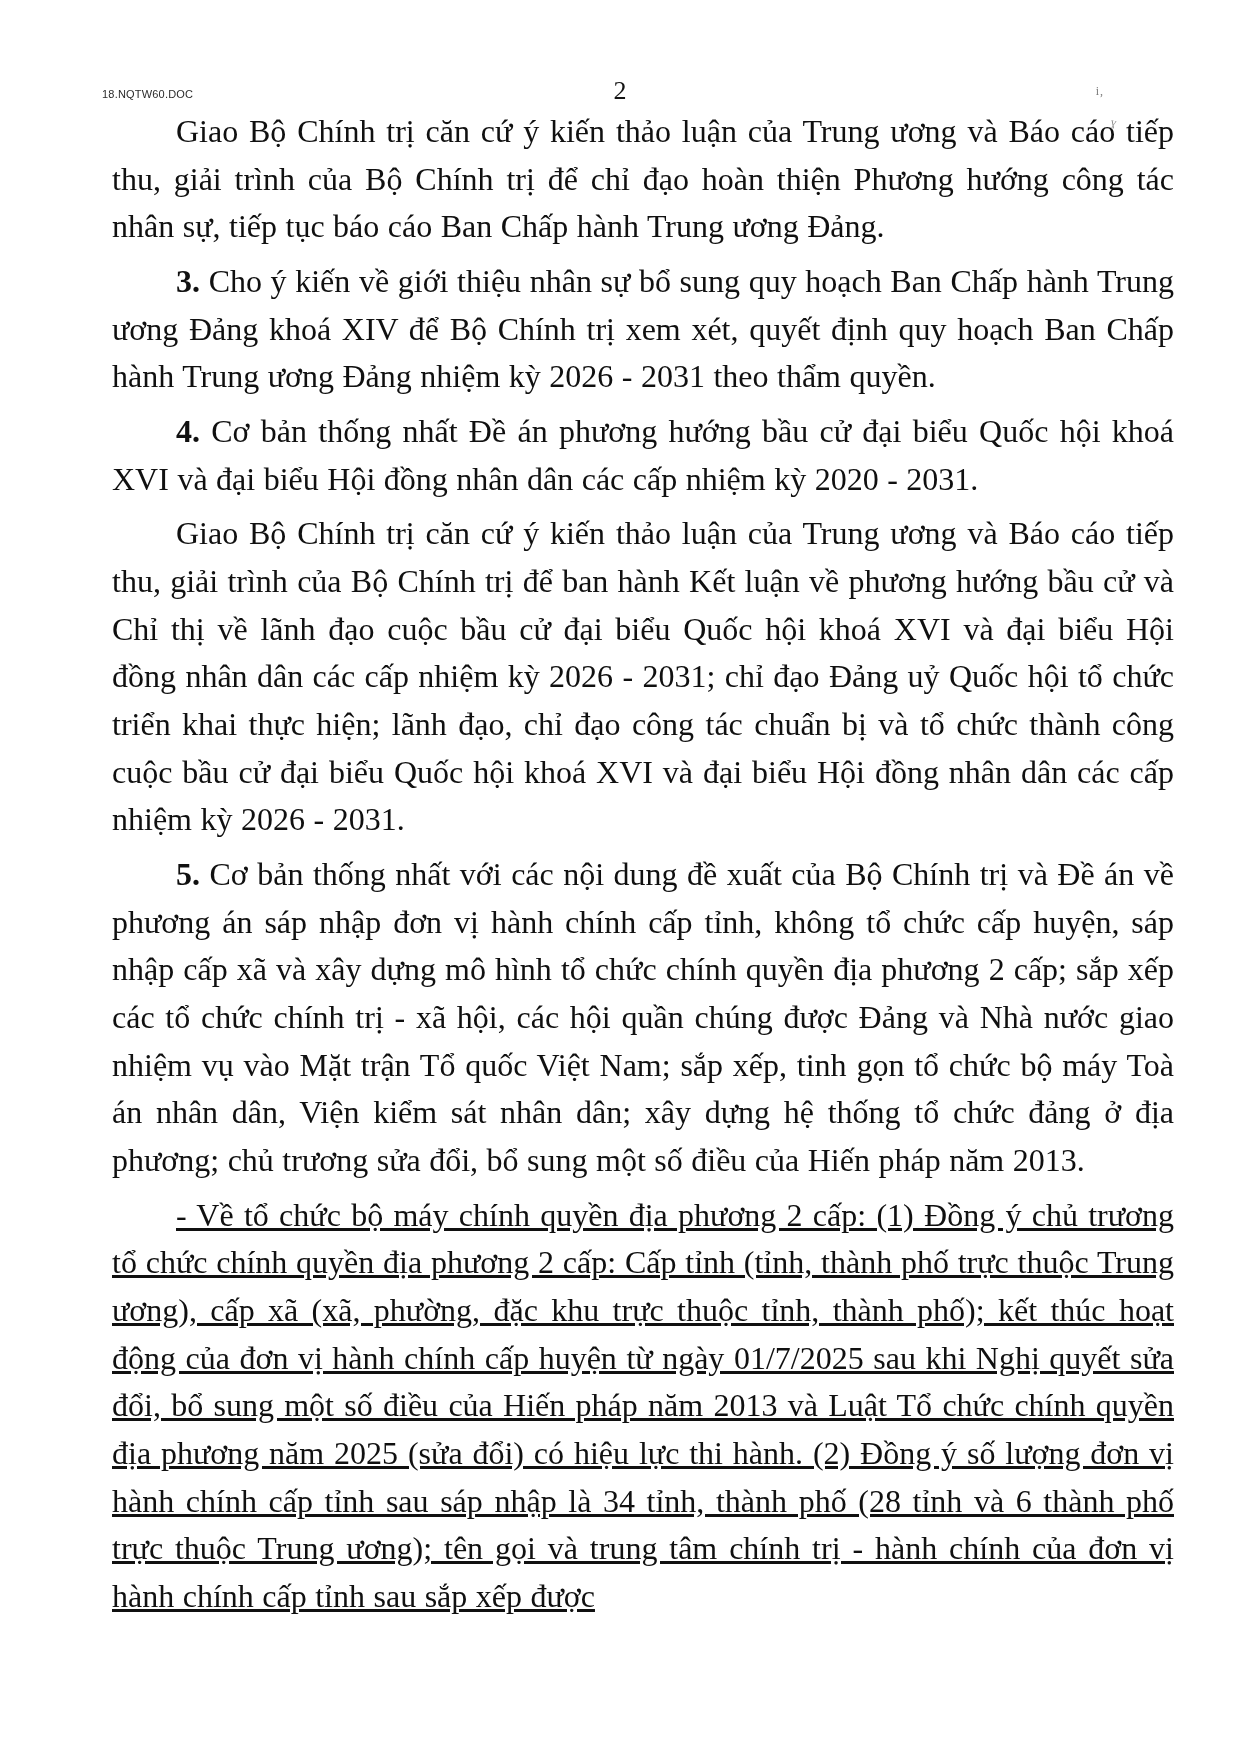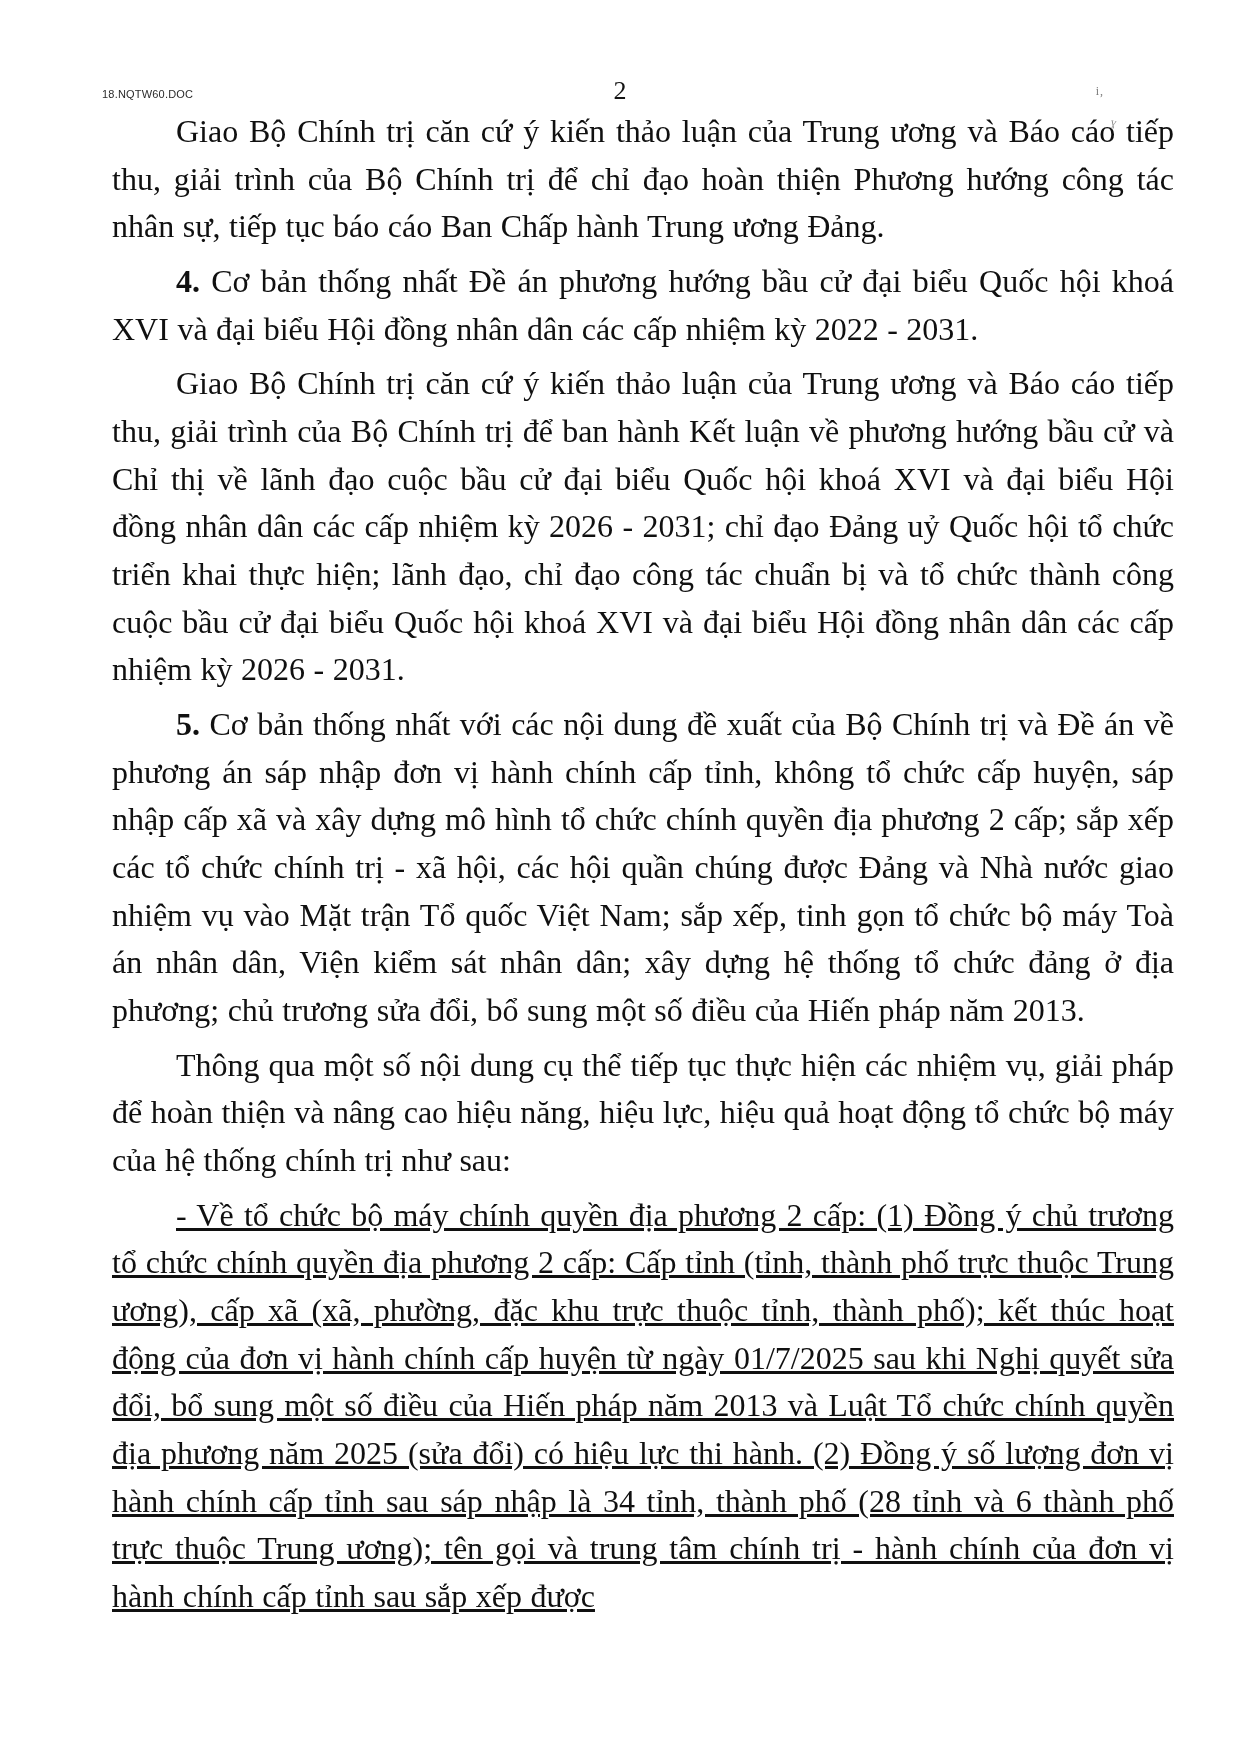--- a/index.html
+++ b/index.html
@@ -94,35 +94,35 @@
     <div class="scan-mark-1">і,</div>
     <div class="scan-mark-2">ɣ</div>
   </div>
 
   <div class="body-col">
 
     <p class="para">
       <span class="num"></span><span>Giao Bộ Chính trị căn cứ ý kiến thảo luận của Trung ương và Báo cáo tiếp thu, giải trình của Bộ Chính trị để chỉ đạo hoàn thiện Phương hướng công tác nhân sự, tiếp tục báo cáo Ban Chấp hành Trung ương Đảng.</span>
     </p>
 
+    <p class="para">
+      <span class="num">3.</span><span> Cho ý kiến về giới thiệu nhân sự bổ sung quy hoạch Ban Chấp hành Trung ương Đảng khoá XIV để Bộ Chính trị xem xét, quyết định quy hoạch Ban Chấp hành Trung ương Đảng nhiệm kỳ 2026 - 2031 theo thẩm quyền.</span>
+    </p>
 
     <p class="para">
-      <span class="num">4.</span><span> Cơ bản thống nhất Đề án phương hướng bầu cử đại biểu Quốc hội khoá XVI và đại biểu Hội đồng nhân dân các cấp nhiệm kỳ 2022 - 2031.</span>
+      <span class="num">4.</span><span> Cơ bản thống nhất Đề án phương hướng bầu cử đại biểu Quốc hội khoá XVI và đại biểu Hội đồng nhân dân các cấp nhiệm kỳ 2020 - 2031.</span>
     </p>
 
     <p class="para">
       <span class="num"></span><span>Giao Bộ Chính trị căn cứ ý kiến thảo luận của Trung ương và Báo cáo tiếp thu, giải trình của Bộ Chính trị để ban hành Kết luận về phương hướng bầu cử và Chỉ thị về lãnh đạo cuộc bầu cử đại biểu Quốc hội khoá XVI và đại biểu Hội đồng nhân dân các cấp nhiệm kỳ 2026 - 2031; chỉ đạo Đảng uỷ Quốc hội tổ chức triển khai thực hiện; lãnh đạo, chỉ đạo công tác chuẩn bị và tổ chức thành công cuộc bầu cử đại biểu Quốc hội khoá XVI và đại biểu Hội đồng nhân dân các cấp nhiệm kỳ 2026 - 2031.</span>
     </p>
 
     <p class="para">
       <span class="num">5.</span><span> Cơ bản thống nhất với các nội dung đề xuất của Bộ Chính trị và Đề án về phương án sáp nhập đơn vị hành chính cấp tỉnh, không tổ chức cấp huyện, sáp nhập cấp xã và xây dựng mô hình tổ chức chính quyền địa phương 2 cấp; sắp xếp các tổ chức chính trị - xã hội, các hội quần chúng được Đảng và Nhà nước giao nhiệm vụ vào Mặt trận Tổ quốc Việt Nam; sắp xếp, tinh gọn tổ chức bộ máy Toà án nhân dân, Viện kiểm sát nhân dân; xây dựng hệ thống tổ chức đảng ở địa phương; chủ trương sửa đổi, bổ sung một số điều của Hiến pháp năm 2013.</span>
     </p>
 
-    <p class="para">
-      <span class="num"></span><span>Thông qua một số nội dung cụ thể tiếp tục thực hiện các nhiệm vụ, giải pháp để hoàn thiện và nâng cao hiệu năng, hiệu lực, hiệu quả hoạt động tổ chức bộ máy của hệ thống chính trị như sau:</span>
-    </p>
 
     <p class="para dash">
       <span class="num"></span><span>- Về tổ chức bộ máy chính quyền địa phương 2 cấp: (1) Đồng ý chủ trương tổ chức chính quyền địa phương 2 cấp: Cấp tỉnh (tỉnh, thành phố trực thuộc Trung ương), cấp xã (xã, phường, đặc khu trực thuộc tỉnh, thành phố); kết thúc hoạt động của đơn vị hành chính cấp huyện từ ngày 01/7/2025 sau khi Nghị quyết sửa đổi, bổ sung một số điều của Hiến pháp năm 2013 và Luật Tổ chức chính quyền địa phương năm 2025 (sửa đổi) có hiệu lực thi hành. (2) Đồng ý số lượng đơn vị hành chính cấp tỉnh sau sáp nhập là 34 tỉnh, thành phố (28 tỉnh và 6 thành phố trực thuộc Trung ương); tên gọi và trung tâm chính trị - hành chính của đơn vị hành chính cấp tỉnh sau sắp xếp được</span>
     </p>
 
   </div>
 </div>
 
 </body></html>

